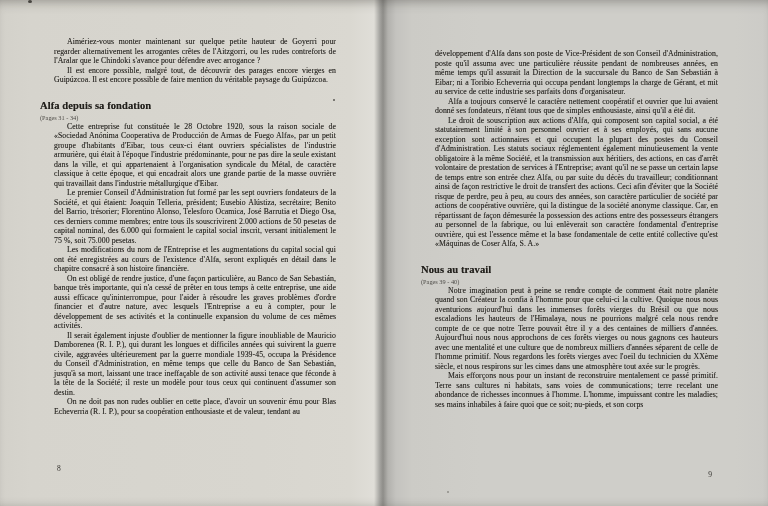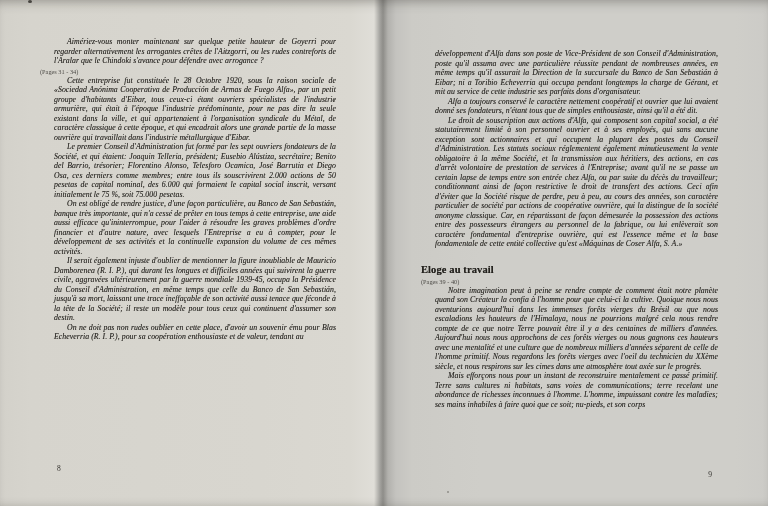--- a/index.html
+++ b/index.html
@@ -28,21 +28,20 @@
   }
   .page-left  { left: 0;   width: 378px; padding: 37px 42px 0 54px; }
   .page-right { left: 390px; width: 378px; padding: 41px 50px 0 45px; margin-top: 8px; }
   p.body-p {
     margin: 0;
     font-size: 7.8px;
     line-height: 9.5px;
     text-align: justify;
     letter-spacing: 0.05px;
     text-shadow: 0 0 0.4px rgba(46,44,40,0.55);
-    font-style: italic;
   }
   p.indent { text-indent: 13px; }
   h2.section-heading {
     margin: 15px 0 0 -14px;
     font-size: 10.5px;
     line-height: 12px;
     font-weight: bold;
     color: #23211d;
     letter-spacing: 0.1px;
     text-shadow: 0 0 0.4px rgba(35,33,29,0.6);
@@ -66,38 +65,41 @@
   .speck-2 { left: 333px; top: 99px; width: 2px; height: 2px; background: #5a5853; }
   .speck-3 { left: 447px; top: 491px; width: 2px; height: 2px; background: #8f8e89; }
 </style>
 </head>
 <body>
 
 <div class="spread">
 
   <div class="page page-left">
     <p class="body-p indent">Aimériez-vous monter maintenant sur quelque petite hauteur de Goyerri pour regarder alternativement les arrogantes crêtes de l'Aitzgorri, ou les rudes contreforts de l'Aralar que le Chindoki s'avance pour défendre avec arrogance ?</p>
+    <p class="body-p indent">Il est encore possible, malgré tout, de découvrir des parages encore vierges en Guipúzcoa. Il est encore possible de faire mention du véritable paysage du Guipúzcoa.</p>
 
+    <h2 class="section-heading">Alfa depuis sa fondation</h2>
     <div class="pages-ref">(Pages 31 - 34)</div>
 
     <p class="body-p indent first-after-ref">Cette entreprise fut constituée le 28 Octobre 1920, sous la raison sociale de «Sociedad Anónima Cooperativa de Producción de Armas de Fuego Alfa», par un petit groupe d'habitants d'Eibar, tous ceux-ci étant ouvriers spécialistes de l'industrie armurière, qui était à l'époque l'industrie prédominante, pour ne pas dire la seule existant dans la ville, et qui appartenaient à l'organisation syndicale du Métal, de caractère classique à cette époque, et qui encadrait alors une grande partie de la masse ouvrière qui travaillait dans l'industrie métallurgique d'Eibar.</p>
     <p class="body-p indent">Le premier Conseil d'Administration fut formé par les sept ouvriers fondateurs de la Société, et qui étaient: Joaquin Telleria, président; Eusebio Alústiza, secrétaire; Benito del Barrio, trésorier; Florentino Alonso, Telesforo Ocamica, José Barrutia et Diego Osa, ces derniers comme membres; entre tous ils souscrivirent 2.000 actions de 50 pesetas de capital nominal, des 6.000 qui formaient le capital social inscrit, versant initialement le 75 %, soit 75.000 pesetas.</p>
+    <p class="body-p indent">Les modifications du nom de l'Entreprise et les augmentations du capital social qui ont été enregistrées au cours de l'existence d'Alfa, seront expliqués en détail dans le chapitre consacré à son histoire financière.</p>
     <p class="body-p indent">On est obligé de rendre justice, d'une façon particulière, au Banco de San Sebastián, banque très importante, qui n'a cessé de prêter en tous temps à cette entreprise, une aide aussi efficace qu'ininterrompue, pour l'aider à résoudre les graves problèmes d'ordre financier et d'autre nature, avec lesquels l'Entreprise a eu à compter, pour le développement de ses activités et la continuelle expansion du volume de ces mêmes activités.</p>
     <p class="body-p indent">Il serait également injuste d'oublier de mentionner la figure inoubliable de Mauricio Damborenea (R. I. P.), qui durant les longues et difficiles années qui suivirent la guerre civile, aggravées ultérieurement par la guerre mondiale 1939-45, occupa la Présidence du Conseil d'Administration, en même temps que celle du Banco de San Sebastián, jusqu'à sa mort, laissant une trace ineffaçable de son activité aussi tenace que féconde à la tête de la Société; il reste un modèle pour tous ceux qui continuent d'assumer son destin.</p>
     <p class="body-p indent">On ne doit pas non rudes oublier en cette place, d'avoir un souvenir ému pour Blas Echeverria (R. I. P.), pour sa coopération enthousiaste et de valeur, tendant au</p>
 
     <div class="page-num page-num-left">8</div>
   </div>
 
   <div class="page page-right">
     <p class="body-p">développement d'Alfa dans son poste de Vice-Président de son Conseil d'Administration, poste qu'il assuma avec une particulière réussite pendant de nombreuses années, en même temps qu'il assurait la Direction de la succursale du Banco de San Sebastián à Eibar; ni a Toribio Echeverria qui occupa pendant longtemps la charge de Gérant, et mit au service de cette industrie ses parfaits dons d'organisateur.</p>
     <p class="body-p indent">Alfa a toujours conservé le caractère nettement coopératif et ouvrier que lui avaient donné ses fondateurs, n'étant tous que de simples enthousiaste, ainsi qu'il a été dit.</p>
     <p class="body-p indent">Le droit de souscription aux actions d'Alfa, qui composent son capital social, a été statutairement limité à son personnel ouvrier et à ses employés, qui sans aucune exception sont actionnaires et qui occupent la plupart des postes du Conseil d'Administration. Les statuts sociaux réglementent également minutieusement la vente obligatoire à la même Société, et la transmission aux héritiers, des actions, en cas d'arrêt volontaire de prestation de services à l'Entreprise; avant qu'il ne se passe un certain lapse de temps entre son entrée chez Alfa, ou par suite du décès du travailleur; conditionnant ainsi de façon restrictive le droit de transfert des actions. Ceci afin d'éviter que la Société risque de perdre, peu à peu, au cours des années, son caractère particulier de société par actions de coopérative ouvrière, qui la distingue de la société anonyme classique. Car, en répartissant de façon démesurée la possession des actions entre des possesseurs étrangers au personnel de la fabrique, ou lui enlèverait son caractère fondamental d'entreprise ouvrière, qui est l'essence même et la base fondamentale de cette entité collective qu'est «Máquinas de Coser Alfa, S. A.»</p>
 
-    <h2 class="section-heading">Eloge au travail</h2>
+    <h2 class="section-heading">Nous au travail</h2>
     <div class="pages-ref">(Pages 39 - 40)</div>
 
     <p class="body-p indent first-after-ref">Notre imagination peut à peine se rendre compte de comment était notre planète quand son Créateur la confia à l'homme pour que celui-ci la cultive. Quoique nous nous aventurions aujourd'hui dans les immenses forêts vierges du Brésil ou que nous escaladions les hauteurs de l'Himalaya, nous ne pourrions malgré cela nous rendre compte de ce que notre Terre pouvait être il y a des centaines de milliers d'années. Aujourd'hui nous nous approchons de ces forêts vierges ou nous gagnons ces hauteurs avec une mentalité et une culture que de nombreux milliers d'années séparent de celle de l'homme primitif. Nous regardons les forêts vierges avec l'oeil du technicien du XXème siècle, et nous respirons sur les cimes dans une atmosphère tout axée sur le progrès.</p>
     <p class="body-p indent">Mais efforçons nous pour un instant de reconstruire mentalement ce passé primitif. Terre sans cultures ni habitats, sans voies de communications; terre recelant une abondance de richesses inconnues à l'homme. L'homme, impuissant contre les maladies; ses mains inhabiles à faire quoi que ce soit; nu-pieds, et son corps</p>
 
     <div class="page-num page-num-right">9</div>
   </div>
 
   <div class="speck speck-1"></div>
   <div class="speck speck-2"></div>

